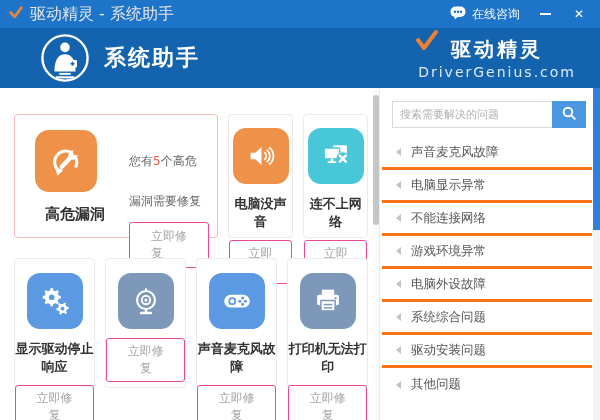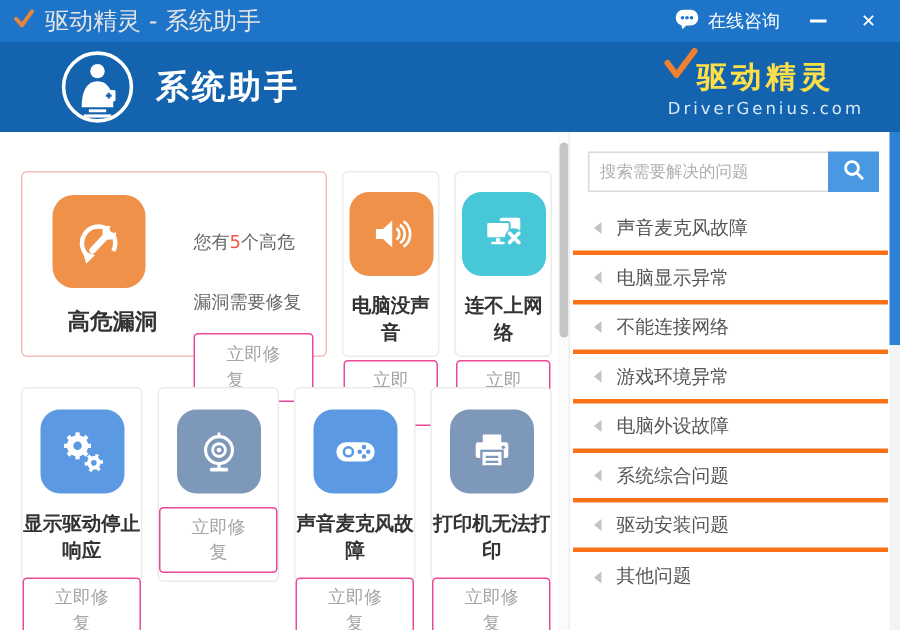--- a/index.html
+++ b/index.html
@@ -22,24 +22,24 @@
   .close-x { font-size:12px; font-weight:bold; line-height:1; }
 
   
   .header { height:60px; background:#1463ae; flex-shrink:0; display:flex; align-items:center;
             padding:0 18px 0 40px; }
   .header .round-icon { width:50px; height:50px; flex-shrink:0; }
   .header .page-title { color:#fff; font-size:22px; font-weight:bold; margin-left:14px;
                         letter-spacing:2px; }
   .header .spacer { flex:1; }
   .brand { text-align:center; position:relative; padding-right:6px; }
-  .brand .brand-name { color:#fde047; font-size:20px; font-weight:bold; letter-spacing:3px;
+  .brand .brand-name { color:#ffffff; font-size:20px; font-weight:bold; letter-spacing:3px;
                        position:relative; }
   .brand .brand-check { position:absolute; left:-4px; top:-7px; }
-  .brand .brand-domain { color:#dcebfa; font-size:11px; letter-spacing:2px; margin-top:1px; }
+  .brand .brand-domain { color:#dcebfa; font-size:14px; letter-spacing:2px; margin-top:1px; }
 
   
   .bodyrow { flex:1; display:flex; min-height:0; }
   .main { width:444px; background:#fff; padding:26px 4px 0 14px; }
   .row-top { display:grid; grid-template-columns:204px 1fr 1fr; gap:10px; }
   .row-bottom { display:grid; grid-template-columns:repeat(4,1fr); gap:10px; margin-top:20px; }
 
   .card { border:1px solid #ebebeb; border-radius:4px; background:#fff; text-align:center;
           height:124px; padding-top:13px; }
   .row-bottom .card { height:130px; padding-top:14px; }

